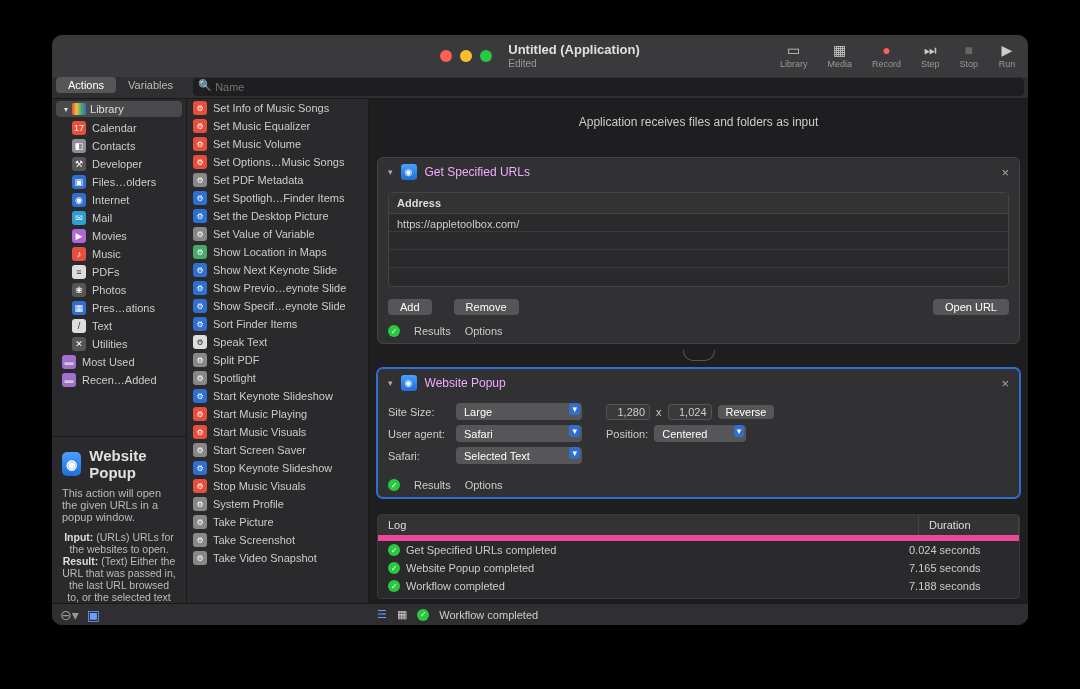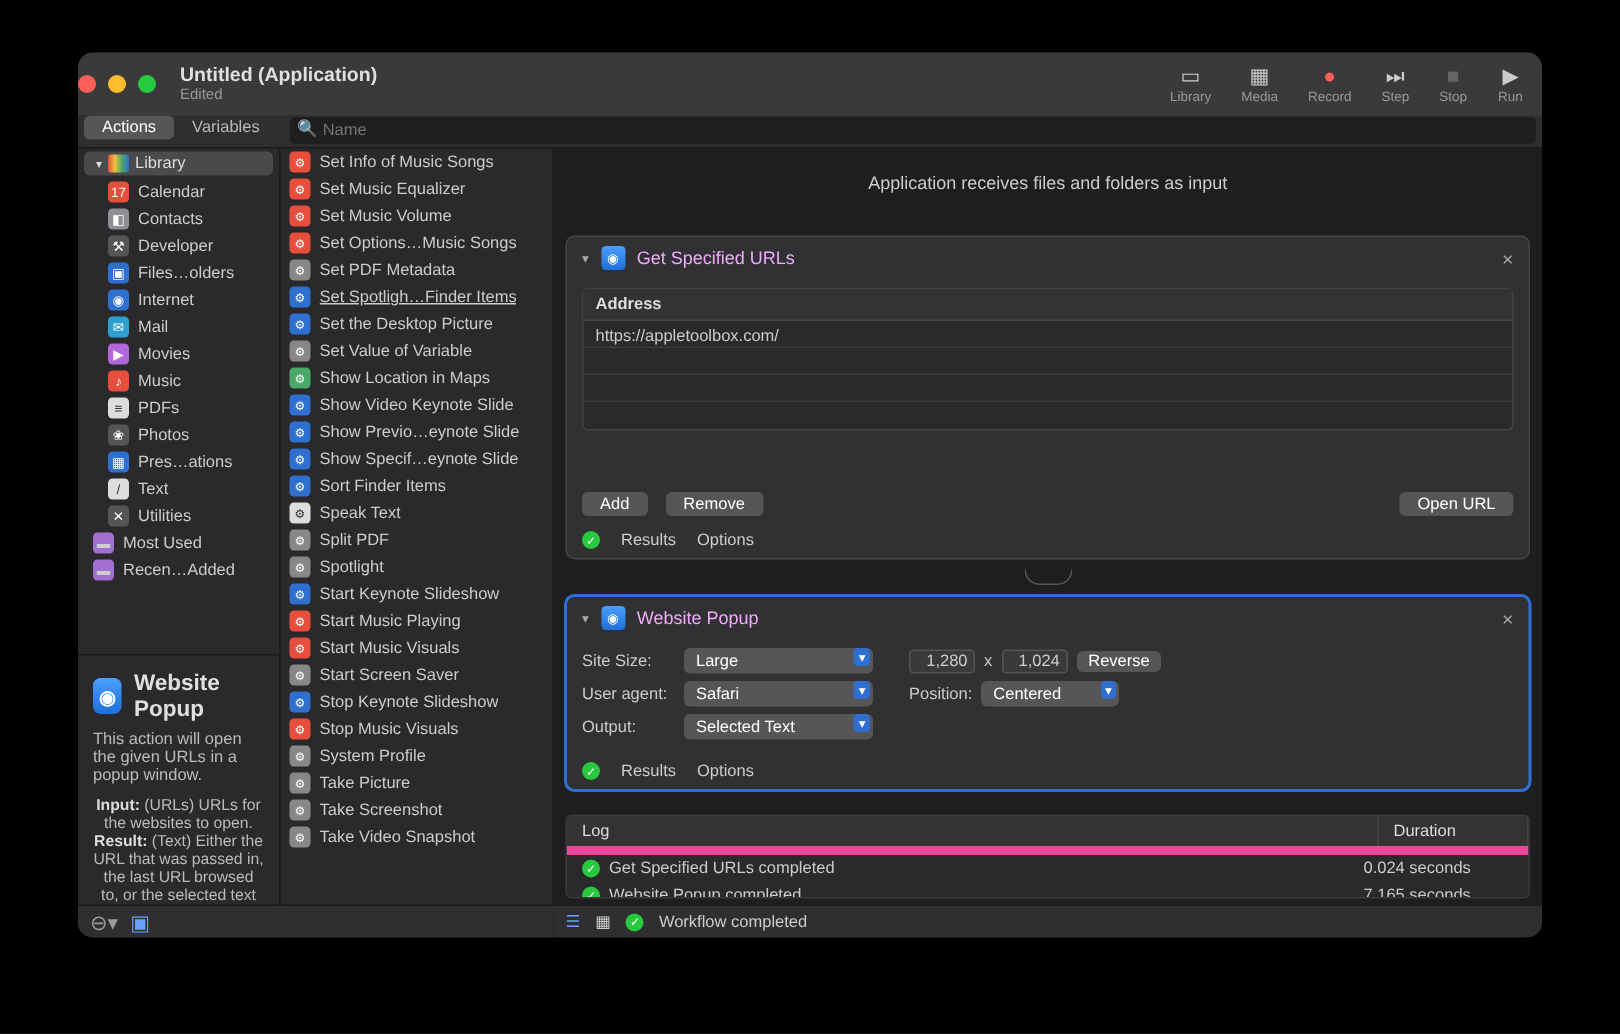--- a/index.html
+++ b/index.html
@@ -1,18 +1,18 @@
 <!DOCTYPE html>
 <html><head>
 <meta charset="utf-8">
 <style>
 * { margin: 0; padding: 0; box-sizing: border-box; font-family: -apple-system, BlinkMacSystemFont, "Segoe UI", sans-serif; }
 body { background: #000; width: 1080px; height: 689px; overflow: hidden; position: relative; }
 .window { position: absolute; left: 52px; top: 35px; width: 976px; height: 590px; background: #2a2a2c; border-radius: 10px; overflow: hidden; display: flex; flex-direction: column; box-shadow: 0 10px 40px rgba(0,0,0,0.5); }
-.titlebar { height: 42px; background: #3a3a3c; display: flex; align-items: center; padding: 0 0; position: relative; }
+.titlebar { height: 42px; background: #3a3a3c; display: flex; align-items: center; padding: 0 16px; position: relative; justify-content: center; }
 .traffic { display: flex; gap: 8px; }
 .tlight { width: 12px; height: 12px; border-radius: 50%; }
 .tlight.red { background: #ff5f56; }
 .tlight.yellow { background: #ffbd2e; }
 .tlight.green { background: #27c93f; }
 .title-group { margin-left: 16px; display: flex; flex-direction: column; line-height: 1.1; }
 .title-text { font-size: 13px; font-weight: 600; color: #e0e0e0; }
 .title-sub { font-size: 10px; color: #999; }
 .toolbar-right { position: absolute; right: 12px; display: flex; gap: 20px; align-items: center; }
 .tb-item { display: flex; flex-direction: column; align-items: center; font-size: 9px; color: #999; cursor: pointer; }
@@ -44,21 +44,21 @@
 .action-box.selected { border: 1px solid #2f6fd0; box-shadow: 0 0 0 1px #2f6fd0; }
 .ab-header { display: flex; align-items: center; padding: 6px 10px; gap: 8px; position: relative; }
 .ab-chev { font-size: 9px; color: #aaa; cursor: pointer; }
 .ab-icon { width: 16px; height: 16px; border-radius: 3px; background: linear-gradient(#4a9fff,#1e6fd9); display: flex; align-items: center; justify-content: center; font-size: 9px; color: #fff; }
 .ab-title { font-size: 12px; font-weight: 400; color: #f0abfc; }
 .ab-close { position: absolute; right: 10px; color: #aaa; font-size: 13px; cursor: pointer; }
 .ab-body { padding: 6px 10px; }
 .addr-table { background: #2a2a2c; border: 1px solid #444; border-radius: 4px; }
 .addr-hdr { padding: 4px 8px; font-size: 11px; font-weight: 600; color: #ddd; background: #333; border-bottom: 1px solid #444; }
 .addr-row { padding: 4px 8px; font-size: 11px; color: #ccc; border-bottom: 1px solid #3a3a3c; height: 18px; }
-.ab-controls { display: flex; gap: 12px; padding: 6px 10px; align-items: flex-end; margin-top: 29px; }
+.ab-controls { display: flex; gap: 22px; padding: 6px 10px; align-items: flex-end; }
 .btn { background: #565658; border: none; border-radius: 4px; padding: 2px 12px; font-size: 11px; color: #fff; cursor: pointer; }
 .ab-footer { display: flex; gap: 14px; padding: 4px 10px 6px; font-size: 11px; color: #ccc; align-items: center; }
 .check-icon { width: 12px; height: 12px; border-radius: 50%; background: #27c93f; display: inline-flex; align-items: center; justify-content: center; font-size: 8px; color: #fff; }
 .form-row { display: flex; align-items: center; gap: 6px; margin-bottom: 5px; font-size: 11px; color: #ccc; }
 .form-label { width: 62px; }
 .select { background: #565658; border: none; border-radius: 4px; padding: 1px 6px 1px 8px; font-size: 11px; color: #fff; position: relative; height: 17px; display: inline-flex; align-items: center; }
 .select::after { content: '▾'; position: absolute; right: 2px; top: 0px; font-size: 9px; background: #2f6fd0; padding: 1px 3px; border-radius: 3px; }
 .num-input { background: #3a3a3c; border: 1px solid #555; border-radius: 3px; padding: 1px 4px; font-size: 11px; color: #ccc; width: 44px; text-align: right; }
 .log-panel { flex: 1; margin: 10px 8px 4px; background: #2a2a2c; border: 1px solid #3a3a3c; border-radius: 4px; overflow: hidden; display: flex; flex-direction: column; min-height: 0; }
 .log-hdr { display: flex; background: #333; border-bottom: 6px solid #ec4899; }
@@ -229,37 +229,37 @@
         <div class="action-item">
           <span class="aicon" style="background:#e84e3c;color:#fff;">⚙</span>
           <span style="overflow:hidden;text-overflow:ellipsis;">Set Options…Music Songs</span>
         </div>
         <div class="action-item">
           <span class="aicon" style="background:#888;color:#fff;">⚙</span>
           <span style="overflow:hidden;text-overflow:ellipsis;">Set PDF Metadata</span>
         </div>
         <div class="action-item">
           <span class="aicon" style="background:#2f6fd0;color:#fff;">⚙</span>
-          <span style="overflow:hidden;text-overflow:ellipsis;text-decoration:underline;">Set Spotligh…Finder Items</span>
+          <span style="overflow:hidden;text-overflow:ellipsis;">Set Spotligh…Finder Items</span>
         </div>
         <div class="action-item">
           <span class="aicon" style="background:#2f6fd0;color:#fff;">⚙</span>
           <span style="overflow:hidden;text-overflow:ellipsis;">Set the Desktop Picture</span>
         </div>
         <div class="action-item">
           <span class="aicon" style="background:#888;color:#fff;">⚙</span>
           <span style="overflow:hidden;text-overflow:ellipsis;">Set Value of Variable</span>
         </div>
         <div class="action-item">
           <span class="aicon" style="background:#4aa868;color:#fff;">⚙</span>
           <span style="overflow:hidden;text-overflow:ellipsis;">Show Location in Maps</span>
         </div>
         <div class="action-item">
           <span class="aicon" style="background:#2f6fd0;color:#fff;">⚙</span>
-          <span style="overflow:hidden;text-overflow:ellipsis;">Show Video Keynote Slide</span>
+          <span style="overflow:hidden;text-overflow:ellipsis;">Show Next Keynote Slide</span>
         </div>
         <div class="action-item">
           <span class="aicon" style="background:#2f6fd0;color:#fff;">⚙</span>
           <span style="overflow:hidden;text-overflow:ellipsis;">Show Previo…eynote Slide</span>
         </div>
         <div class="action-item">
           <span class="aicon" style="background:#2f6fd0;color:#fff;">⚙</span>
           <span style="overflow:hidden;text-overflow:ellipsis;">Show Specif…eynote Slide</span>
         </div>
         <div class="action-item">
@@ -372,21 +372,21 @@
             <button class="btn" style="padding:1px 8px;">Reverse</button>
           </div>
           <div class="form-row">
             <span class="form-label">User agent:</span>
             <span class="select" style="width:126px;">Safari</span>
             <span style="width:12px;"></span>
             <span>Position:</span>
             <span class="select" style="width:92px;">Centered</span>
           </div>
           <div class="form-row">
-            <span class="form-label">Output:</span>
+            <span class="form-label">Safari:</span>
             <span class="select" style="width:126px;">Selected Text</span>
           </div>
         </div>
         <div class="ab-footer">
           <span class="check-icon">✓</span>
           <span>Results</span>
           <span>Options</span>
         </div>
       </div>
 

